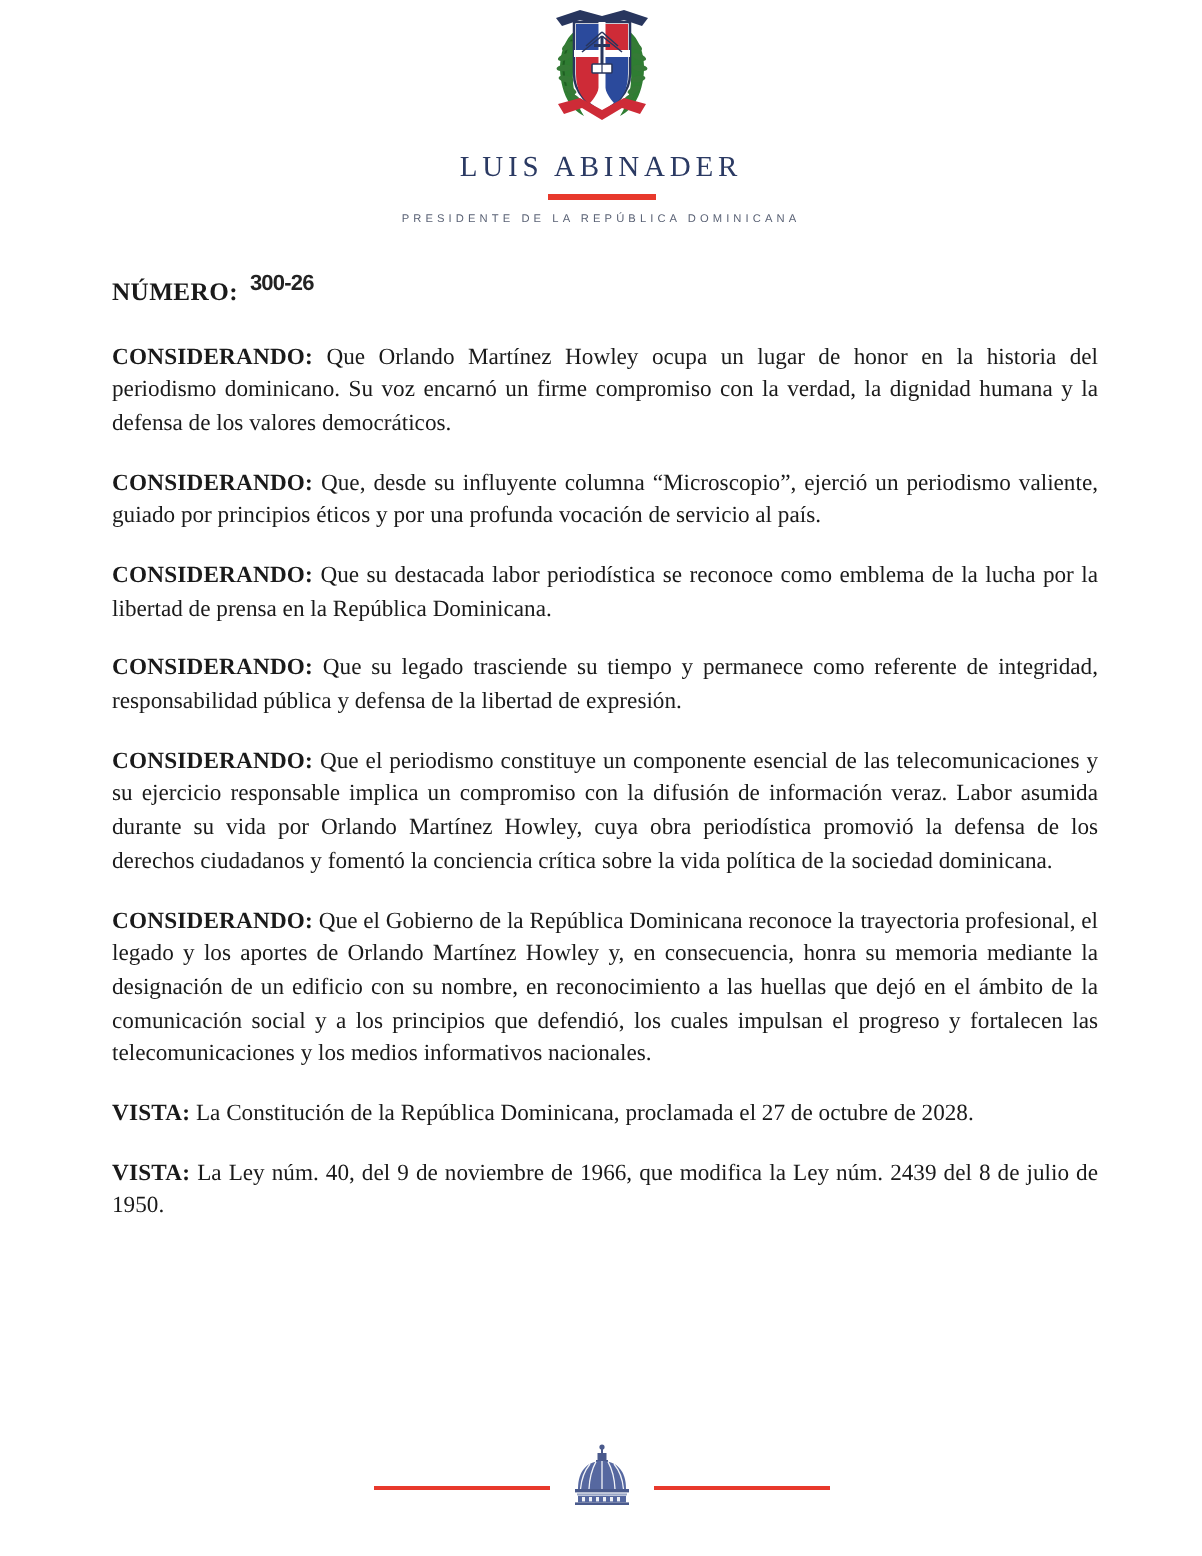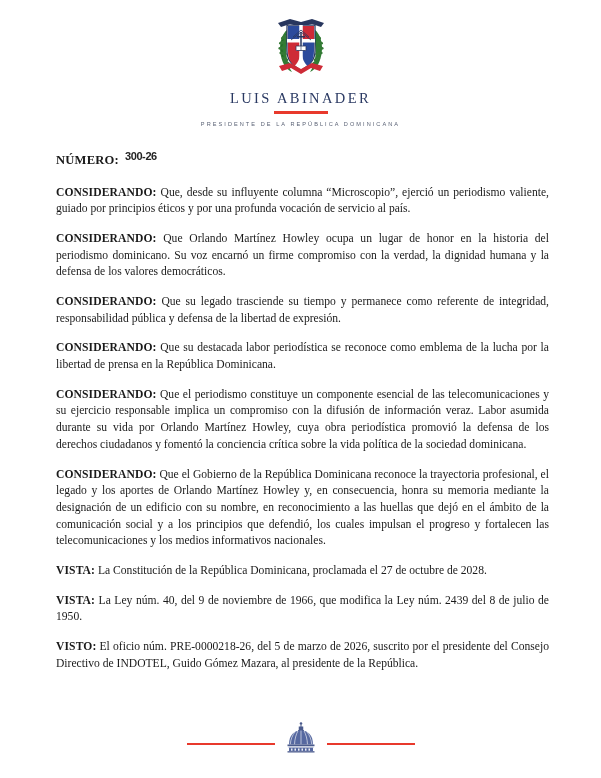--- a/index.html
+++ b/index.html
@@ -18,21 +18,20 @@
 
   .page {
     width: 601px;
     height: 778px;
     position: relative;
     box-sizing: border-box;
   }
 
   
   .letterhead {
-    padding-top: 14px;
     text-align: center;
   }
   .coat-of-arms {
     display: block;
     margin: 0 auto;
   }
   .president-name {
     margin-top: 10px;
     font-family: "Liberation Serif", "DejaVu Serif", serif;
     font-size: 14.5px;
@@ -183,45 +182,42 @@
     <div class="president-subtitle">PRESIDENTE DE LA REPÚBLICA DOMINICANA</div>
   </div>
 
   <div class="numero-row">
     <span class="numero-label">NÚMERO:</span>
     <span class="numero-value">300-26</span>
   </div>
 
   <div class="body-block">
     <p class="clause">
+      <span class="kw">CONSIDERANDO</span><span class="kw">:</span><span> Que Orlando Martínez Howley ocupa un lugar de honor en la historia del periodismo dominicano. Su voz encarnó un firme compromiso con la verdad, la dignidad humana y la defensa de los valores democráticos.</span>
+    </p>
+    <p class="clause">
       <span class="kw">CONSIDERANDO</span><span class="kw">:</span><span> Que, desde su influyente columna “Microscopio”, ejerció un periodismo valiente, guiado por principios éticos y por una profunda vocación de servicio al país.</span>
     </p>
     <p class="clause">
-      <span class="kw">CONSIDERANDO</span><span class="kw">:</span><span> Que Orlando Martínez Howley ocupa un lugar de honor en la historia del periodismo dominicano. Su voz encarnó un firme compromiso con la verdad, la dignidad humana y la defensa de los valores democráticos.</span>
+      <span class="kw">CONSIDERANDO</span><span class="kw">:</span><span> Que su destacada labor periodística se reconoce como emblema de la lucha por la libertad de prensa en la República Dominicana.</span>
     </p>
     <p class="clause">
       <span class="kw">CONSIDERANDO</span><span class="kw">:</span><span> Que su legado trasciende su tiempo y permanece como referente de integridad, responsabilidad pública y defensa de la libertad de expresión.</span>
     </p>
     <p class="clause">
-      <span class="kw">CONSIDERANDO</span><span class="kw">:</span><span> Que su destacada labor periodística se reconoce como emblema de la lucha por la libertad de prensa en la República Dominicana.</span>
-    </p>
-    <p class="clause">
       <span class="kw">CONSIDERANDO</span><span class="kw">:</span><span> Que el periodismo constituye un componente esencial de las telecomunicaciones y su ejercicio responsable implica un compromiso con la difusión de información veraz. Labor asumida durante su vida por Orlando Martínez Howley, cuya obra periodística promovió la defensa de los derechos ciudadanos y fomentó la conciencia crítica sobre la vida política de la sociedad dominicana.</span>
     </p>
     <p class="clause">
       <span class="kw">CONSIDERANDO</span><span class="kw">:</span><span> Que el Gobierno de la República Dominicana reconoce la trayectoria profesional, el legado y los aportes de Orlando Martínez Howley y, en consecuencia, honra su memoria mediante la designación de un edificio con su nombre, en reconocimiento a las huellas que dejó en el ámbito de la comunicación social y a los principios que defendió, los cuales impulsan el progreso y fortalecen las telecomunicaciones y los medios informativos nacionales.</span>
     </p>
     <p class="clause">
       <span class="kw">VISTA</span><span class="kw">:</span><span> La Constitución de la República Dominicana, proclamada el 27 de octubre de 2028.</span>
     </p>
     <p class="clause">
       <span class="kw">VISTA</span><span class="kw">:</span><span> La Ley núm. 40, del 9 de noviembre de 1966, que modifica la Ley núm. 2439 del 8 de julio de 1950.</span>
-    </p>
-    <p class="clause">
-      <span class="kw">VISTO</span><span class="kw">:</span><span> El oficio núm. PRE-0000218-26, del 5 de marzo de 2026, suscrito por el presidente del Consejo Directivo de INDOTEL, Guido Gómez Mazara, al presidente de la República.</span>
     </p>
   </div>
 
   <div class="footer">
     <div class="footer-rule"></div>
 
     <div class="footer-dome-wrap">
       <svg width="34" height="32" viewBox="0 0 68 64">
 
         <circle cx="34" cy="5" r="2.6" fill="#4a5a8c"></circle>

